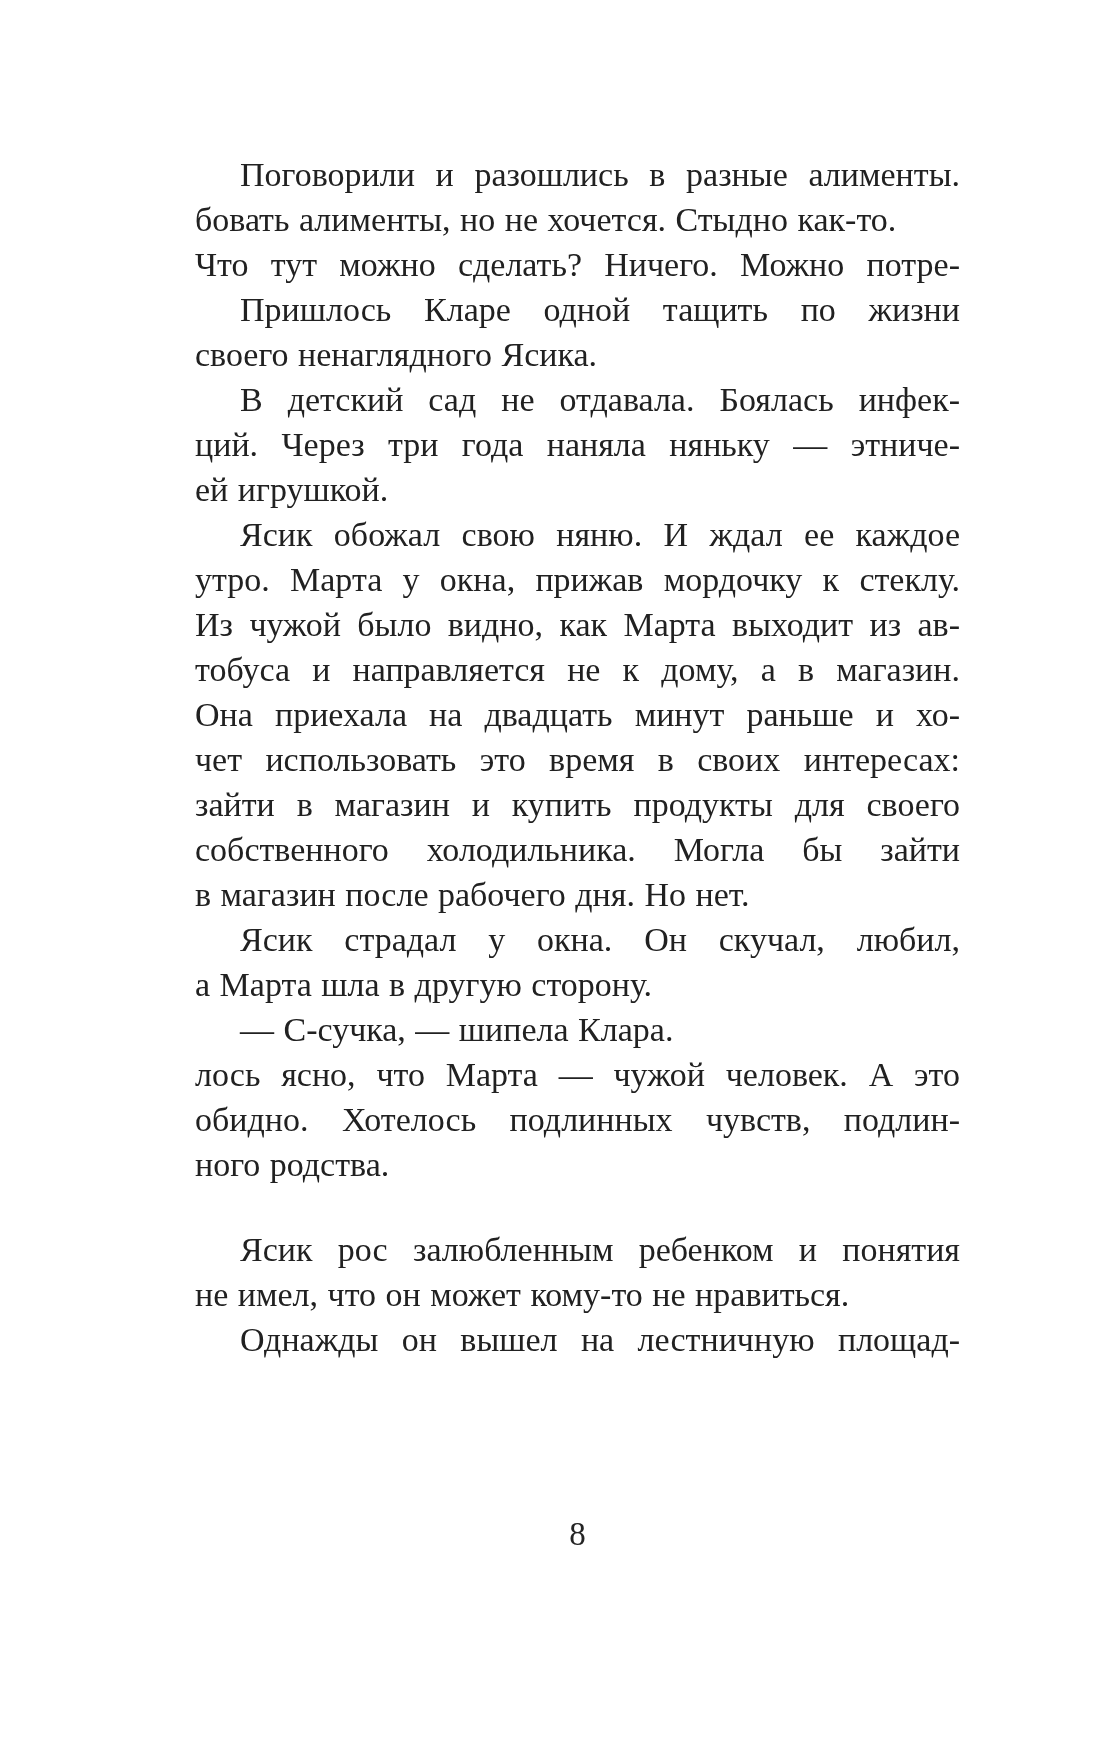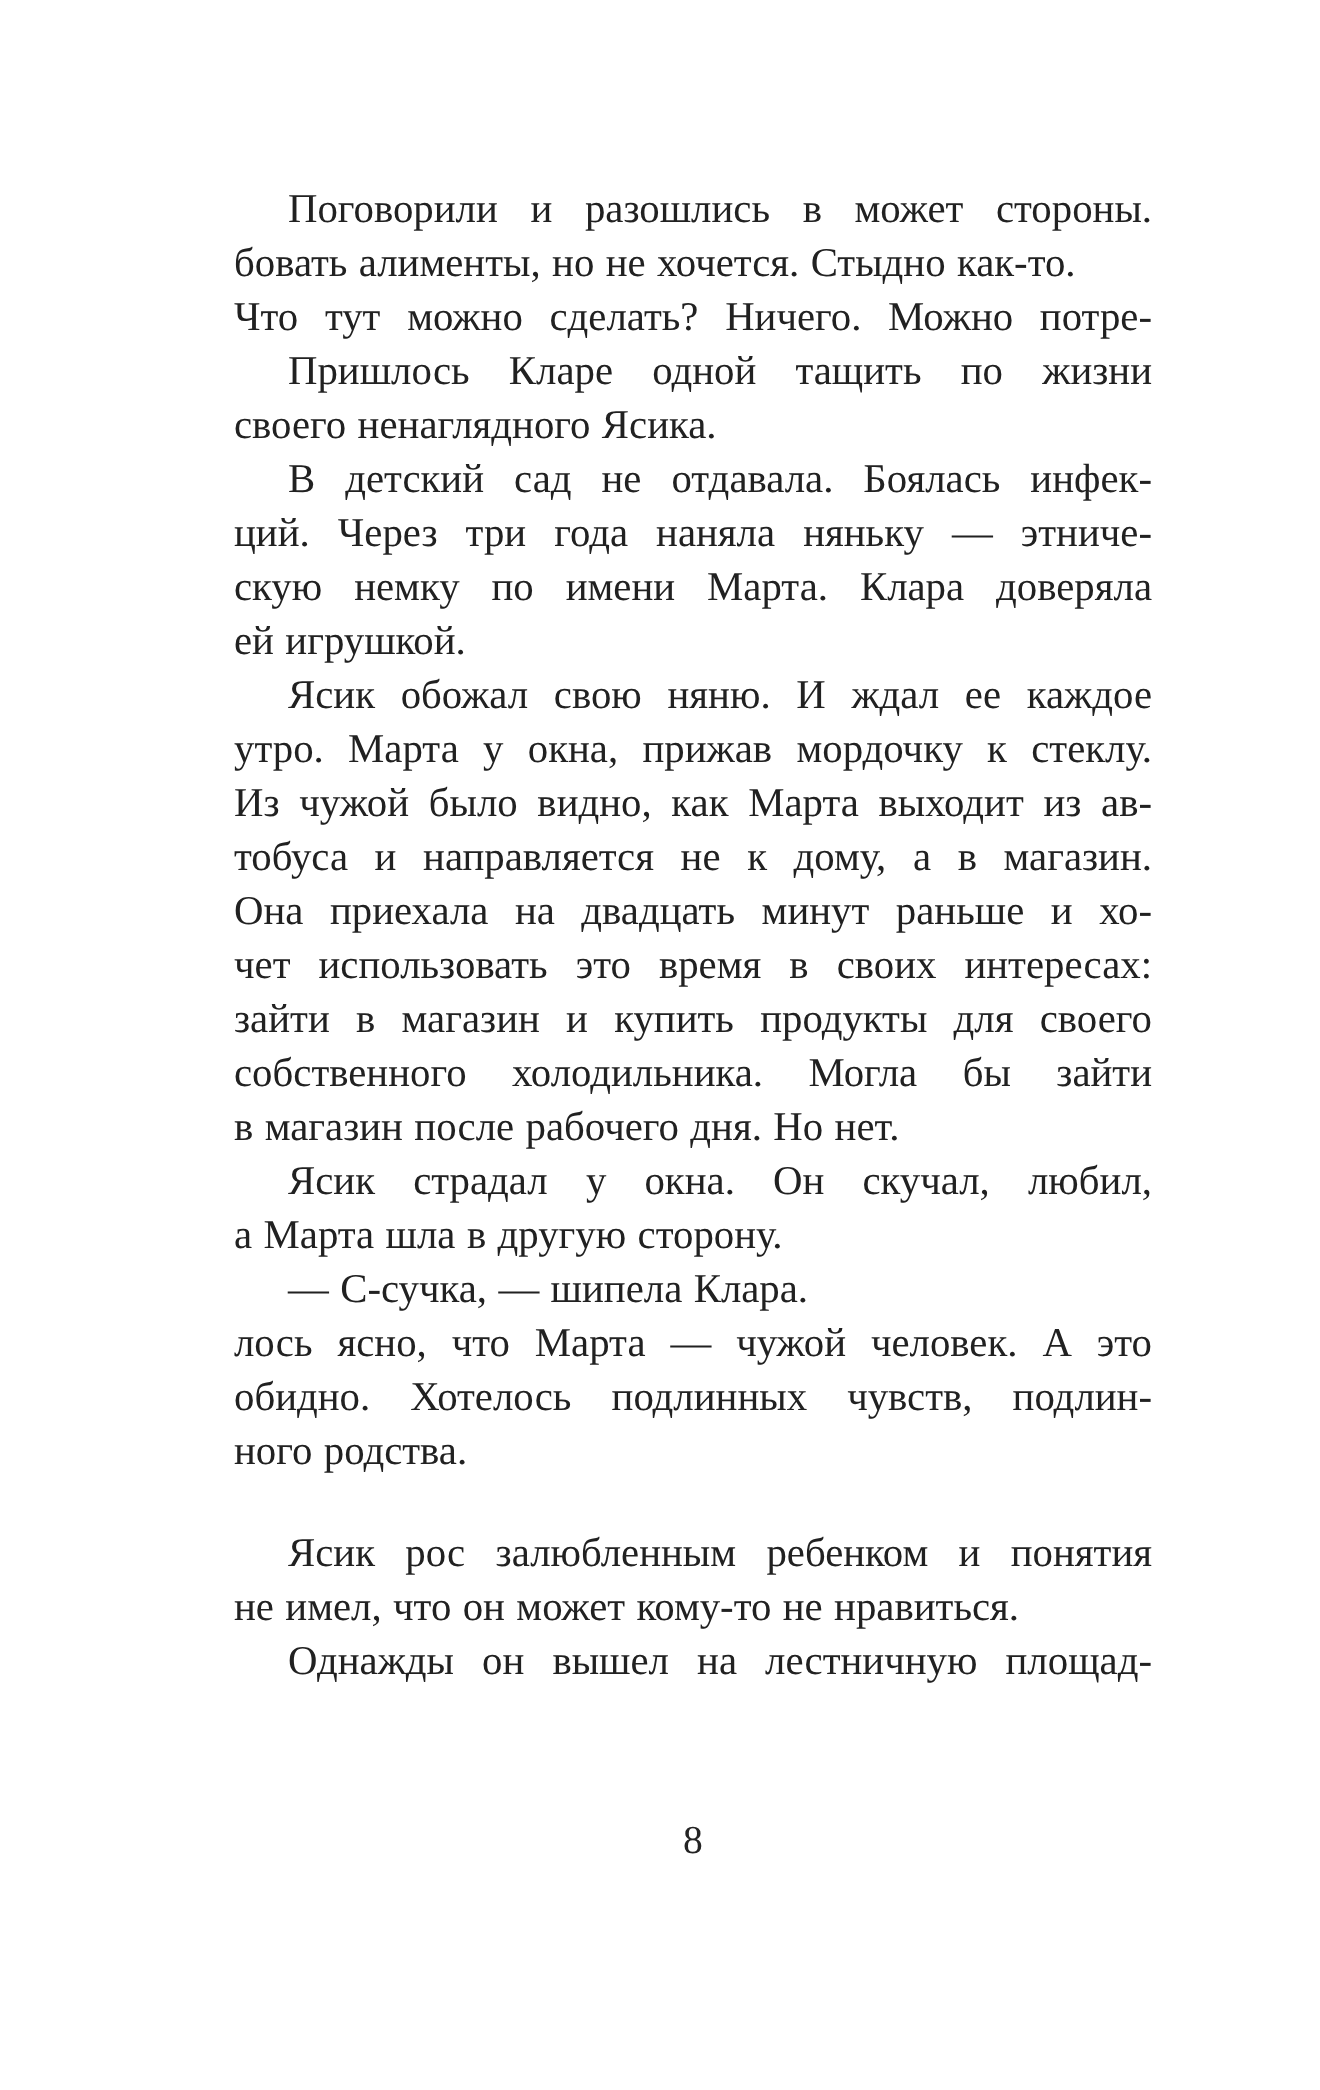--- a/index.html
+++ b/index.html
@@ -52,32 +52,31 @@
     font-size: 33px;
     line-height: 45px;
   }
 </style>
 </head>
 <body>
 
 <div class="book-page">
   <main class="text-block" id="text-block">
       <div class="paragraph">
-        <div class="line indent">Поговорили и разошлись в может стороны.</div>
+        <div class="line indent">Поговорили и разошлись в разные алименты.</div>
         <div class="line last">бовать алименты, но не хочется. Стыдно как-то.</div>
         <div class="line">Что тут можно сделать? Ничего. Можно потре-</div>
       </div>
       <div class="paragraph">
         <div class="line indent">Пришлось Кларе одной тащить по жизни</div>
         <div class="line last">своего ненаглядного Ясика.</div>
       </div>
       <div class="paragraph">
         <div class="line indent">В детский сад не отдавала. Боялась инфек-</div>
         <div class="line">ций. Через три года наняла няньку — этниче-</div>
-        <div class="line">скую немку по имени Марта. Клара доверяла</div>
         <div class="line last">ей игрушкой.</div>
       </div>
       <div class="paragraph">
         <div class="line indent">Ясик обожал свою няню. И ждал ее каждое</div>
         <div class="line">утро. Марта у окна, прижав мордочку к стеклу.</div>
         <div class="line">Из чужой было видно, как Марта выходит из ав-</div>
         <div class="line">тобуса и направляется не к дому, а в магазин.</div>
         <div class="line">Она приехала на двадцать минут раньше и хо-</div>
         <div class="line">чет использовать это время в своих интересах:</div>
         <div class="line">зайти в магазин и купить продукты для своего</div>

